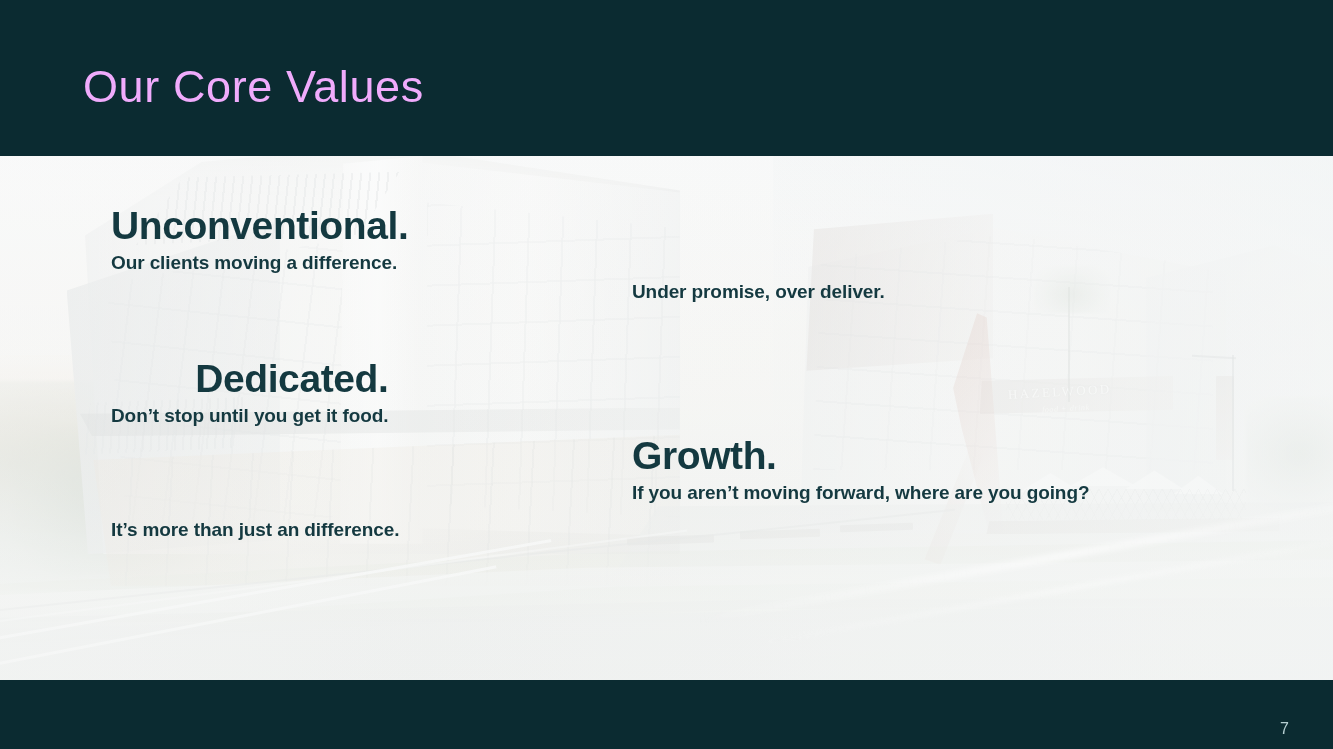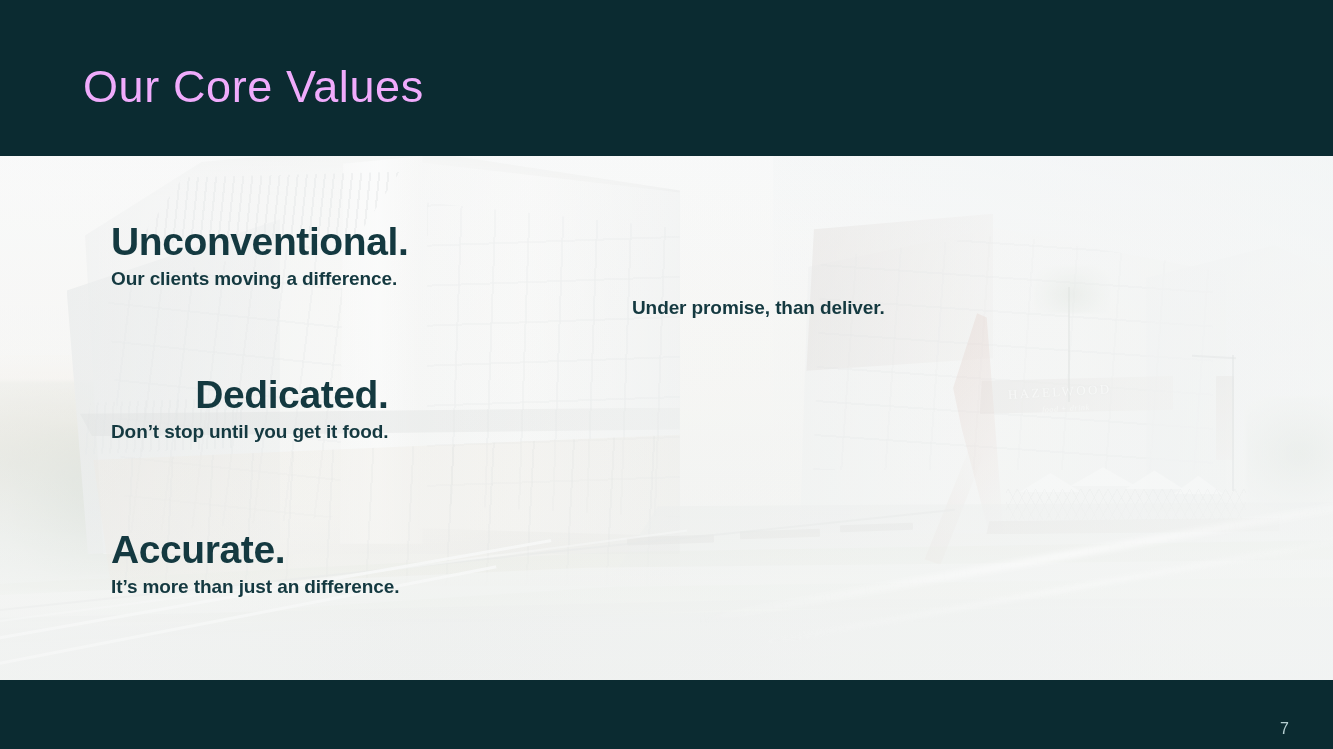--- a/index.html
+++ b/index.html
@@ -483,21 +483,21 @@
     background: linear-gradient(90deg, rgba(255,255,255,0) 0%, rgba(255,255,255,0.55) 50%, rgba(255,255,255,0) 100%);
     transform-origin: left center;
     filter: blur(2px);
   }
   .s1 { left: 52%; top: 88%;  width: 58%; height: 8px; transform: rotate(-10deg); }
   .s2 { left: 56%; top: 93%;  width: 52%; height: 5px; transform: rotate(-10deg); opacity:.7; }
 
   
   .values-layer {
     position: absolute;
-    left: 0; top: 164px;
+    left: 0; top: 148px;
     width: 1061px; height: 524px;
     z-index: 20;
   }
   .value-block { position: absolute; }
   .value-title {
     font-family: "Liberation Sans", sans-serif;
     font-weight: bold;
     font-size: 39px;
     letter-spacing: -0.4px;
     color: #143940;
@@ -621,28 +621,31 @@
       <div class="value-title">Unconventional.</div>
       <div class="value-sub">Our clients moving a difference.</div>
     </div>
 
     <div class="value-block v-dedicated">
       <div class="value-title">Dedicated.</div>
       <div class="value-sub">Don’t stop until you get it food.</div>
     </div>
 
     <div class="value-block v-accurate">
-      <div class="value-title">Accurate.</div>
       <div class="value-sub">It’s more than just an difference.</div>
     </div>
 
     <div class="value-block v-responsive">
-      <div class="value-sub">Under promise, than deliver.</div>
+      <div class="value-sub">Under promise, over deliver.</div>
     </div>
 
+    <div class="value-block v-growth">
+      <div class="value-title">Growth.</div>
+      <div class="value-sub">If you aren’t moving forward, where are you going?</div>
+    </div>
 
   </div>
 
   <div class="header-bar">
     <div class="slide-title">Our Core Values</div>
   </div>
 
   <div class="footer-bar">
     <div class="page-number">7</div>
   </div>

